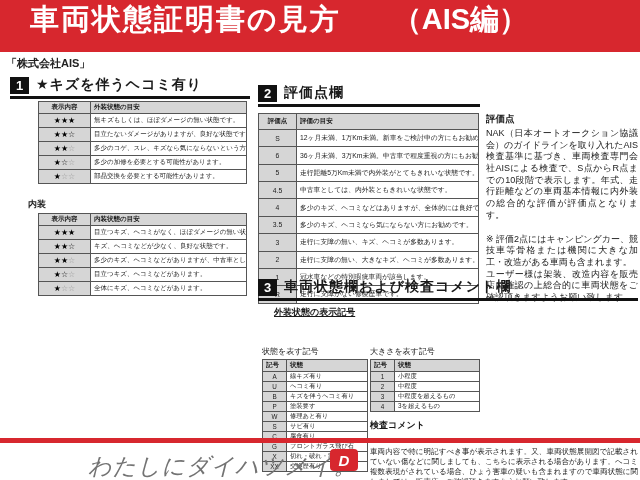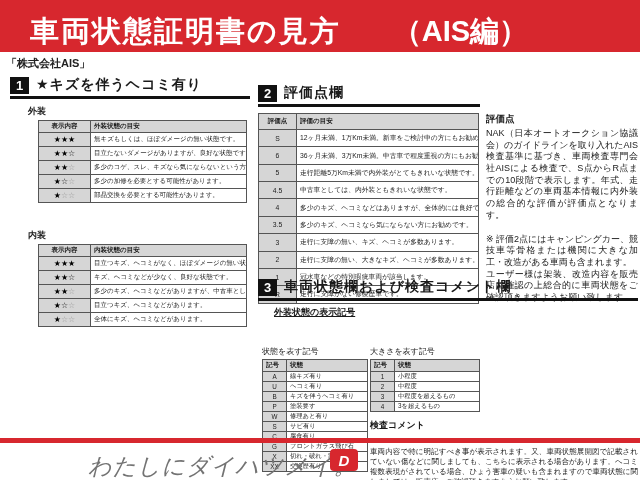--- a/index.html
+++ b/index.html
@@ -1,20 +1,20 @@
 <!DOCTYPE html>
 <html><head>
 <meta charset="utf-8">
 <style>
   *{margin:0;padding:0;box-sizing:border-box}
   html,body{width:640px;height:480px}
   body{position:relative;font-family:"Liberation Sans","DejaVu Sans",sans-serif;background:#fff;color:#1a1a1a;overflow:hidden}
 
   
-  .banner{position:absolute;top:0;left:0;width:640px;height:52px;background:#d7272e;display:flex;align-items:flex-end;padding-left:30px}
+  .banner{position:absolute;top:0;left:0;width:640px;height:52px;background:#d7272e;display:flex;align-items:flex-start;padding-left:30px}
   .banner .t{color:#fff;font-size:29px;font-weight:bold;letter-spacing:2px}
   .banner .e{color:#fff;font-size:29px;font-weight:bold;margin-left:52px}
   .company{position:absolute;top:56px;left:6px;font-size:11px;font-weight:bold;color:#222}
 
   
   .sec{position:absolute}
   .sec-head{display:flex;align-items:center;gap:7px}
   .numbox{width:19px;height:17px;background:#111;color:#fff;font-size:13px;font-weight:bold;display:flex;align-items:center;justify-content:center;flex:0 0 auto}
   .sec-title{font-size:14px;font-weight:bold;letter-spacing:1px;white-space:nowrap}
   .rule{height:3px;background:#111;margin-top:2px}
@@ -77,21 +77,20 @@
 </div>
 <div class="company">「株式会社AIS」</div>
 
 <div class="sec" style="left:10px;top:76px;width:240px">
   <div class="sec-head">
     <div class="numbox">1</div>
     <div class="sec-title">★キズを伴うヘコミ有り</div>
   </div>
   <div class="rule"></div>
 
-  <div class="grade-label" style="margin-top:6px">外装</div>
   <table class="grade-table">
     <tbody>
         <tr>
       <th>表示内容</th>
       <th>外装状態の目安</th>
     </tr>
     <tr>
           <td class="starcell"><span class="st-F">★</span><span class="st-F">★</span><span class="st-F">★</span></td>
           <td>無キズもしくは、ほぼダメージの無い状態です。</td>
         </tr>
@@ -107,21 +106,21 @@
           <td class="starcell"><span class="st-F">★</span><span class="st-H">☆</span><span class="st-E">☆</span></td>
           <td>多少の加修を必要とする可能性があります。</td>
         </tr>
     <tr>
           <td class="starcell"><span class="st-F">★</span><span class="st-E">☆</span><span class="st-E">☆</span></td>
           <td>部品交換を必要とする可能性があります。</td>
         </tr>
   </tbody>
     </table>
 
-  <div class="grade-label" style="margin-top:26px">内装</div>
+  <div class="grade-label" style="margin-top:14px">内装</div>
   <table class="grade-table">
     <tbody>
         <tr>
       <th>表示内容</th>
       <th>内装状態の目安</th>
     </tr>
     <tr>
           <td class="starcell"><span class="st-F">★</span><span class="st-F">★</span><span class="st-F">★</span></td>
           <td>目立つキズ、ヘコミがなく、ほぼダメージの無い状態です。</td>
         </tr>

